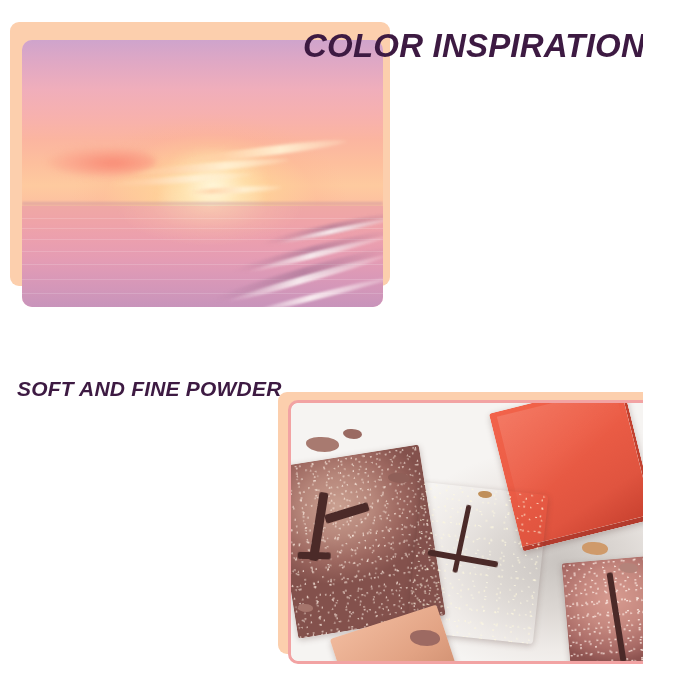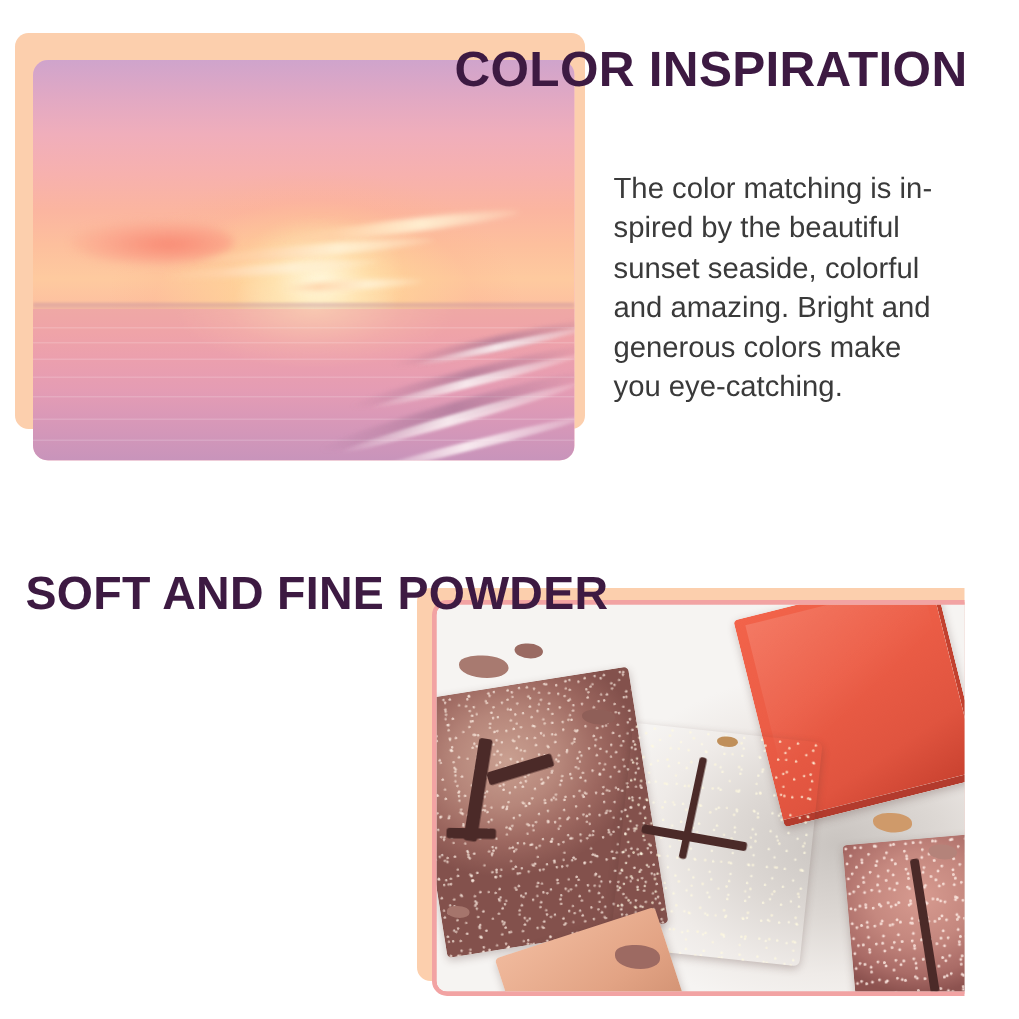--- a/index.html
+++ b/index.html
@@ -13,20 +13,21 @@
     overflow: hidden;
     font-family: "Liberation Sans", sans-serif;
     position: relative;
   }
   .page {
     position: relative;
     width: 643px;
     height: 679px;
     background: #ffffff;
     overflow: hidden;
+    font-style: italic;
   }
 
   
   .heading {
     position: absolute;
     font-family: "Liberation Sans", sans-serif;
     font-weight: 700;
     color: #3d1a42;
     letter-spacing: 0.2px;
     white-space: nowrap;
@@ -34,21 +35,21 @@
   }
   #heading-color-inspiration {
     left: 303px;
     top: 4px;
     font-size: 33px;
     line-height: 40px;
   }
   #heading-soft-powder {
     left: 17px;
     top: 355px;
-    font-size: 31px;
+    font-size: 21px;
     line-height: 40px;
   }
 
   
   .peach-accent {
     position: absolute;
     background: #fccfad;
     z-index: 1;
   }
   #peach-accent-top {
@@ -365,26 +366,20 @@
         <div class="foam" style="left:62%; top:45%; width:40%; height:6%;  transform:rotate(-14deg);"></div>
         <div class="wave-dark" style="left:52%; top:62%; width:52%; height:12%; transform:rotate(-16deg);"></div>
         <div class="foam" style="left:56%; top:68%; width:46%; height:7%;  transform:rotate(-16deg);"></div>
         <div class="foam" style="left:60%; top:86%; width:44%; height:6%;  transform:rotate(-14deg);"></div>
       </div>
     </div>
   </div>
 
   <h1 class="heading" id="heading-color-inspiration">COLOR INSPIRATION</h1>
 
-  <p class="body-text" id="body-color-inspiration">The color matching is in-
-spired by the beautiful
-sunset seaside, colorful
-and amazing. Bright and
-generous colors make
-you eye-catching.</p>
 
   <div class="peach-accent" id="peach-accent-bottom"></div>
 
   <div class="photo-frame" id="photo-powder-frame">
     <div class="photo-inner">
       <div class="powder-bg"></div>
 
       <div class="pan" id="pan-rose">
         <div class="crack" style="left:22%; top:18%; width:6%; height:40%; transform:rotate(18deg);"></div>
         <div class="crack" style="left:30%; top:30%; width:30%; height:5%; transform:rotate(-8deg);"></div>

